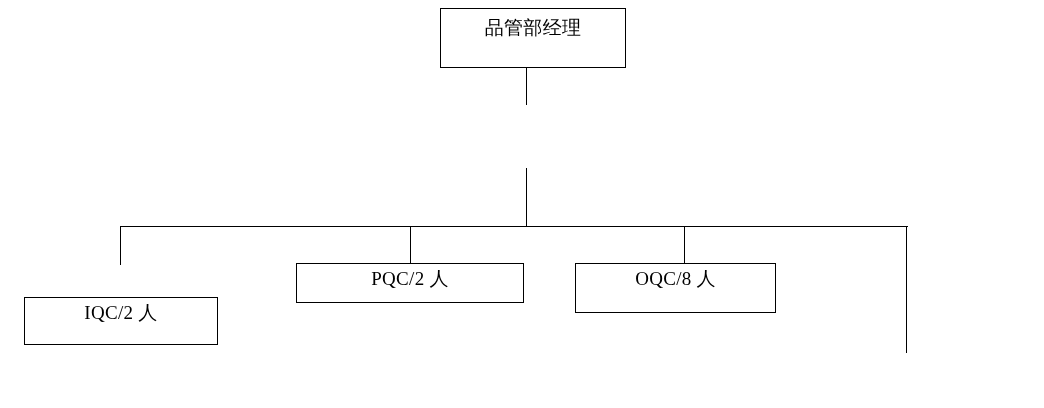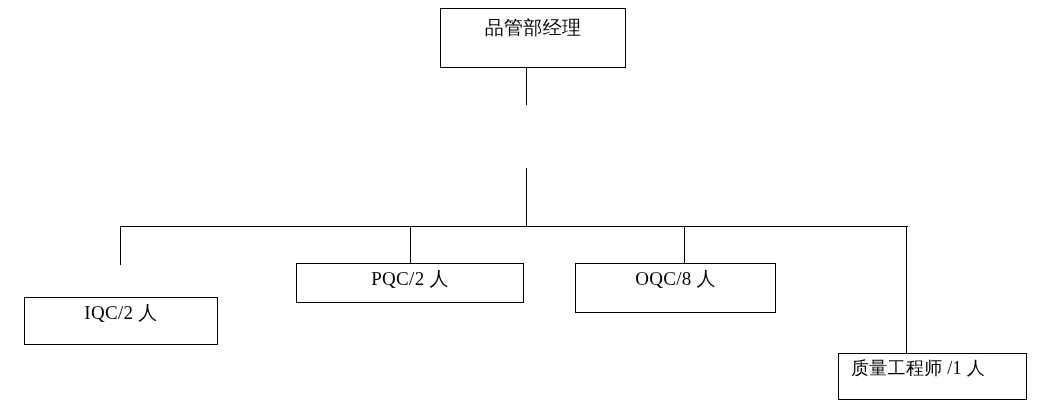--- a/index.html
+++ b/index.html
@@ -57,23 +57,20 @@
   </div>
 
   <div class="node" id="n-pqc">
     <span class="label">PQC/2 人</span>
   </div>
 
   <div class="node" id="n-oqc">
     <span class="label">OQC/8 人</span>
   </div>
 
-  <div class="node" id="n-qe">
-    <span class="label">质量工程师 /1 人</span>
-  </div>
 
   <div class="conn v" id="c-manager-qc"></div>
   <div class="conn v" id="c-qc-bus"></div>
   <div class="conn h" id="c-bus"></div>
   <div class="conn v" id="c-iqc"></div>
   <div class="conn v" id="c-pqc"></div>
   <div class="conn v" id="c-oqc"></div>
   <div class="conn v" id="c-qe"></div>
 
 </div>

